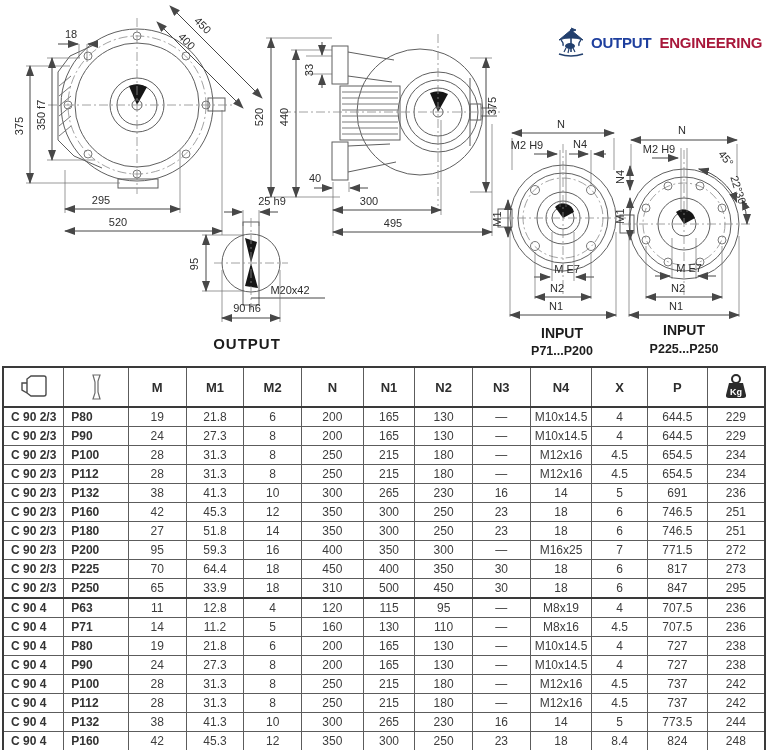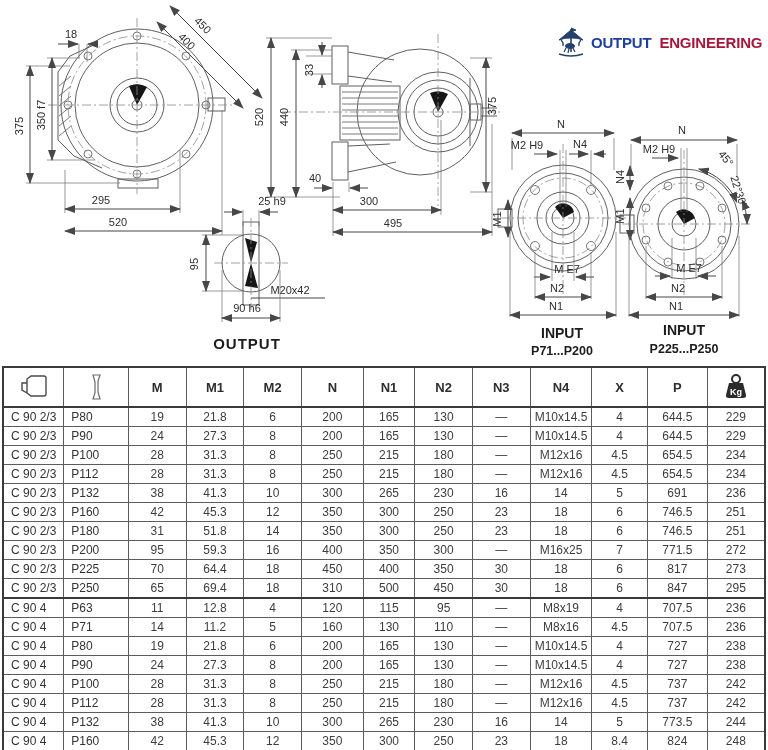--- a/index.html
+++ b/index.html
@@ -21,21 +21,21 @@
   svg.drawing .blk{fill:#161616;stroke:none;}
   svg.drawing .sec-label{font-size:15px;font-weight:bold;letter-spacing:1px;fill:#1c1c1c;}
   svg.drawing .sub-label{font-size:12.5px;font-weight:bold;fill:#1c1c1c;}
   
   .table-wrap{position:absolute;top:366px;left:2px;width:764px;}
   table.spec{border-collapse:collapse;table-layout:fixed;width:764px;font-size:12px;color:#3d3d3d;
              border:2px solid #3a3a3a;}
   table.spec th,table.spec td{border:1px solid #5c5c5c;text-align:center;padding:0;
              white-space:nowrap;overflow:hidden;height:18px;}
   table.spec th{height:38px;font-size:13px;font-weight:bold;color:#2e2e2e;border-bottom:2px solid #3a3a3a;}
-  table.spec td.col-type,table.spec td.col-size{text-align:left;padding-left:7px;font-weight:normal;color:#333;}
+  table.spec td.col-type,table.spec td.col-size{text-align:left;padding-left:7px;font-weight:bold;color:#333;}
   table.spec tr.group-start td{border-top:2px solid #3a3a3a;}
   .hicon{display:inline-block;vertical-align:middle;}
 </style>
 </head>
 <body>
 
 <div class="page">
 
   <div class="logo">
     <svg width="30" height="32" viewBox="0 0 30 32">
@@ -393,21 +393,21 @@
             <td>250</td>
             <td>23</td>
             <td>18</td>
             <td>6</td>
             <td>746.5</td>
             <td>251</td>
           </tr>
           <tr>
             <td class="col-type">C 90 2/3</td>
             <td class="col-size">P180</td>
-            <td>31</td>
+            <td>27</td>
             <td>51.8</td>
             <td>14</td>
             <td>350</td>
             <td>300</td>
             <td>250</td>
             <td>23</td>
             <td>18</td>
             <td>6</td>
             <td>746.5</td>
             <td>251</td>
@@ -439,21 +439,21 @@
             <td>30</td>
             <td>18</td>
             <td>6</td>
             <td>817</td>
             <td>273</td>
           </tr>
           <tr>
             <td class="col-type">C 90 2/3</td>
             <td class="col-size">P250</td>
             <td>65</td>
-            <td>69.4</td>
+            <td>33.9</td>
             <td>18</td>
             <td>310</td>
             <td>500</td>
             <td>450</td>
             <td>30</td>
             <td>18</td>
             <td>6</td>
             <td>847</td>
             <td>295</td>
           </tr>

